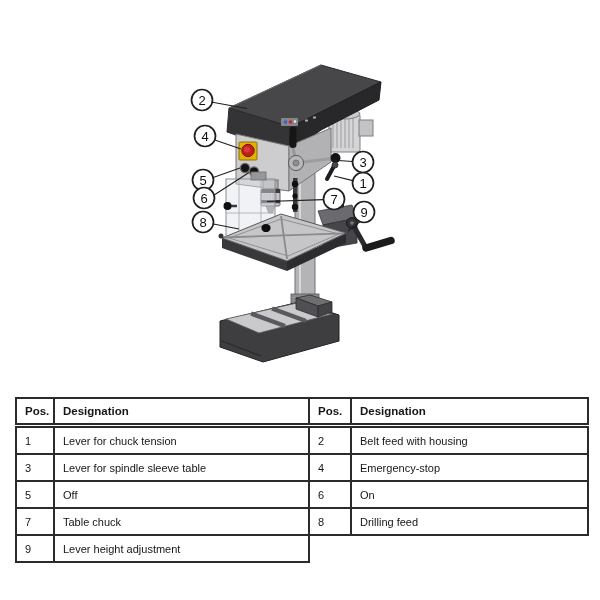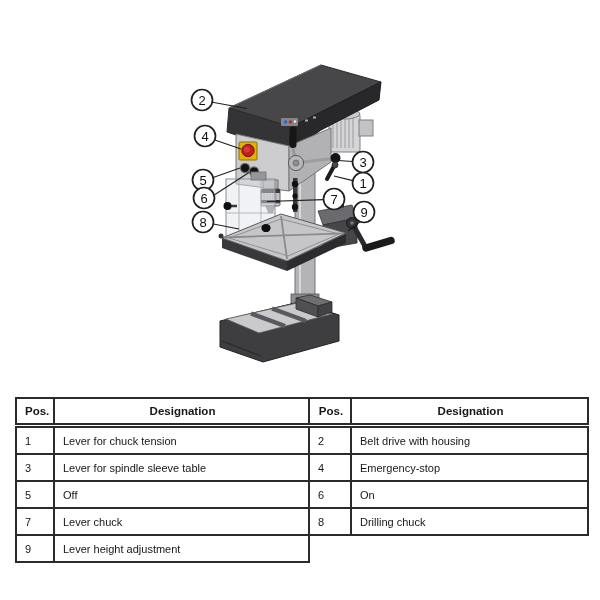--- a/index.html
+++ b/index.html
@@ -14,21 +14,21 @@
   table.parts{
     position:absolute;left:15px;top:397px;width:572px;
     border-collapse:collapse;table-layout:fixed;
     font-size:11px;color:#161616;
   }
   table.parts th, table.parts td{
     border:2px solid #2b2b2b;vertical-align:middle;
     padding:2px 6px 2px 8px;overflow:hidden;white-space:nowrap;
   }
   table.parts th{
-    text-align:center;font-size:11.5px;font-weight:bold;
+    text-align:left;font-size:11.5px;font-weight:bold;
     border-bottom:5px double #2b2b2b;height:20px;
   }
   table.parts td{height:21px;}
   table.parts td.blank{border:none;}
 </style>
 </head>
 <body>
 
 <div class="page">
 
@@ -224,39 +224,39 @@
         <th>Designation</th>
         <th>Pos.</th>
         <th>Designation</th>
       </tr>
     </thead>
     <tbody>
       <tr>
         <td>1</td>
         <td>Lever for chuck tension</td>
         <td>2</td>
-        <td>Belt drive with housing</td>
+        <td>Belt feed with housing</td>
       </tr>
       <tr>
         <td>3</td>
         <td>Lever for spindle sleeve table</td>
         <td>4</td>
         <td>Emergency-stop</td>
       </tr>
       <tr>
         <td>5</td>
         <td>Off</td>
         <td>6</td>
         <td>On</td>
       </tr>
       <tr>
         <td>7</td>
-        <td>Lever chuck</td>
+        <td>Table chuck</td>
         <td>8</td>
-        <td>Drilling chuck</td>
+        <td>Drilling feed</td>
       </tr>
       <tr>
         <td>9</td>
         <td>Lever height adjustment</td>
         <td class="blank"></td>
         <td class="blank"></td>
       </tr>
     </tbody>
   </table>
 

